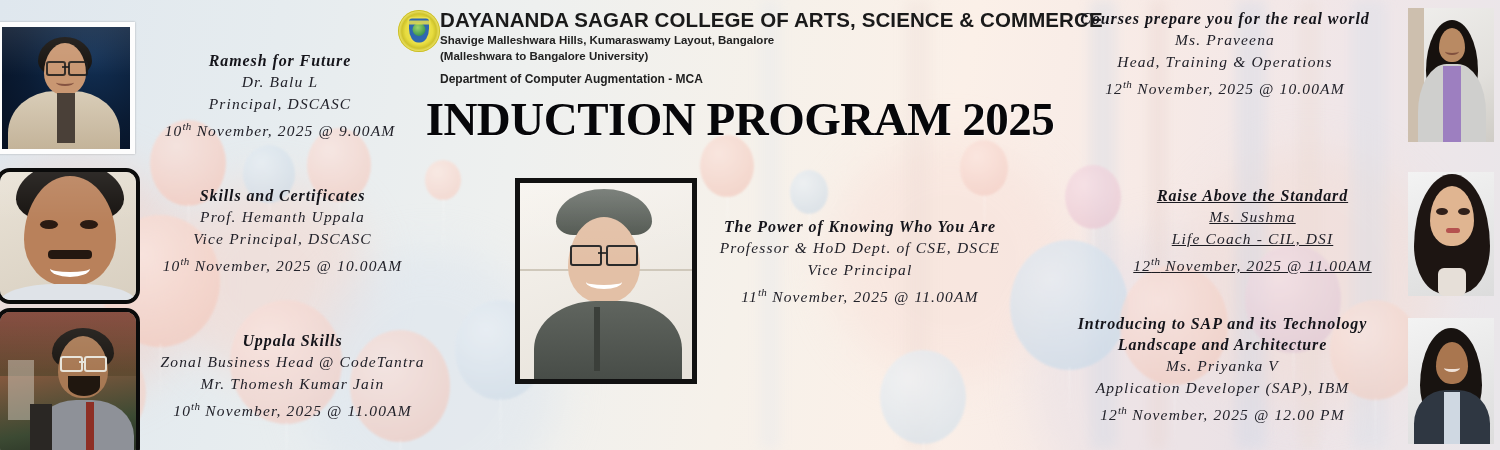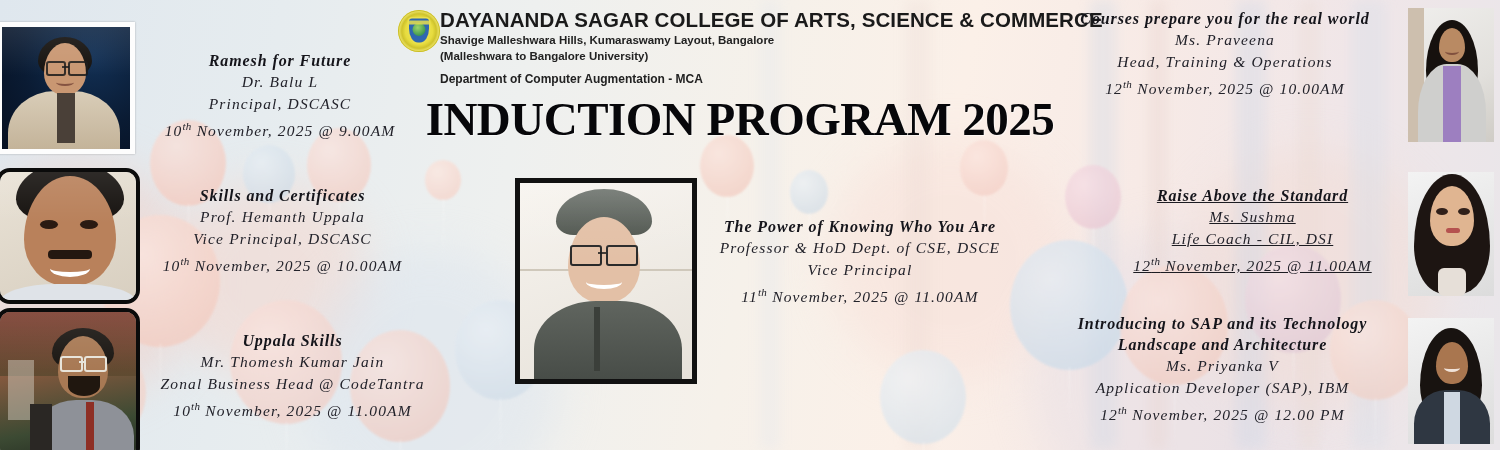--- a/index.html
+++ b/index.html
@@ -256,22 +256,22 @@
 
   <div class="session" style="left:130px;top:185px;width:305px;">
     <div class="head">Skills and Certificates</div>
     <div class="line">Prof. Hemanth Uppala</div>
     <div class="line">Vice Principal, DSCASC</div>
     <div class="line date"><span>10</span><sup>th</sup><span> November, 2025 @ 10.00AM</span></div>
   </div>
 
   <div class="session" style="left:130px;top:330px;width:325px;">
     <div class="head">Uppala Skills</div>
+    <div class="line">Zonal Business Head @ CodeTantra</div>
     <div class="line">Mr. Thomesh Kumar Jain</div>
-    <div class="line">Zonal Business Head @ CodeTantra</div>
     <div class="line date"><span>10</span><sup>th</sup><span> November, 2025 @ 11.00AM</span></div>
   </div>
 
   <div class="session" style="left:690px;top:216px;width:340px;">
     <div class="head">The Power of Knowing Who You Are</div>
     <div class="line">Professor &amp; HoD Dept. of CSE, DSCE</div>
     <div class="line">Vice Principal</div>
     <div class="line date"><span>11</span><sup>th</sup><span> November, 2025 @ 11.00AM</span></div>
   </div>
 

